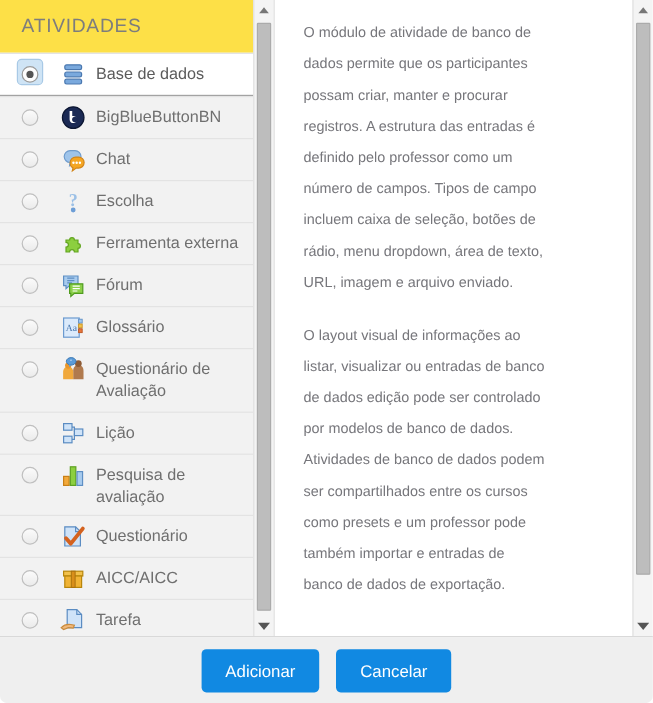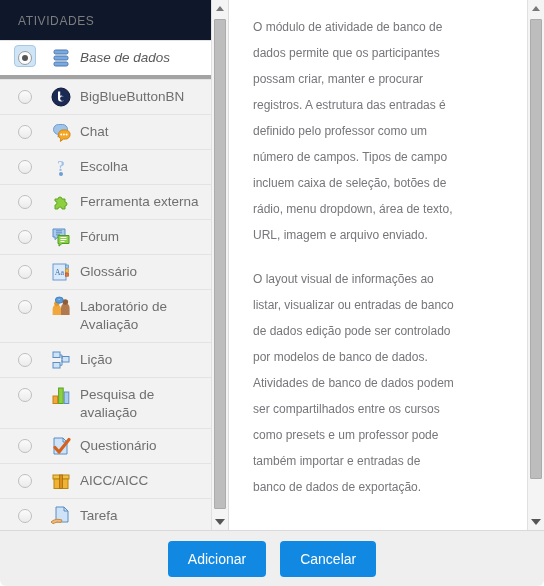--- a/index.html
+++ b/index.html
@@ -31,41 +31,40 @@
     background:#f2f2f2;
     border-right:1px solid #dcdcdc;
     box-sizing:border-box;
     overflow:hidden;
   }
   .left-inner{
     position:absolute;left:0;top:0;width:212px;
     box-sizing:border-box;
   }
   .group-title{
-    font-size:12px;
+    font-size:16px;
     color:#7d7d7d;
     letter-spacing:.6px;
     padding:14px 0 12px 18px;
-    background:#0f172a;
+    background:#fde047;
   }
   .act-row{
     display:flex;
     align-items:flex-start;
     padding:6px 6px 6px 14px;
     min-height:28px;
     border-top:1px solid #e3e3e3;
     background:#f2f2f2;
     box-sizing:border-box;
     position:relative;
   }
   .act-row.selected{
     background:#ffffff;
     border-top:1px solid #e3e3e3;
-    border-bottom:4px solid #a3a3a3;
-    font-style:italic;
+    border-bottom:1px solid #a3a3a3;
   }
   .radio{
     width:14px;height:14px;flex:0 0 14px;
     border-radius:50%;
     border:1px solid #bfbfbf;
     background:linear-gradient(#fbfbfb,#ebebeb);
     margin:3px 0 0 0;
     box-sizing:border-box;
   }
   .radio-wrap{
@@ -302,21 +301,21 @@
             <svg class="ic" viewBox="0 0 22 22">
               <path d="M11 12c0-3 2-5 4.3-5S19.6 9 19.6 12v7h-8.6z" fill="#b07a4e"></path>
               <circle cx="15.3" cy="6" r="2.8" fill="#8e5c36"></circle>
               <path d="M2.6 13c0-2.8 2-4.6 4.2-4.6S11 10.2 11 13v6H2.6z" fill="#f0a83c"></path>
               <circle cx="6.8" cy="7.6" r="2.6" fill="#e8962a"></circle>
               <ellipse cx="9.3" cy="4.1" rx="4" ry="3.1" fill="#5b9bd8" stroke="#3c78b4" stroke-width=".8"></ellipse>
               <path d="M7.4 6.6l.3 2.2 2-1.6z" fill="#5b9bd8"></path>
               <text x="9.3" y="5.5" font-size="4.2" fill="#fff" text-anchor="middle" font-family="Liberation Serif, serif">"</text>
             </svg>
           </span>
-          <span class="act-label">Laboratório de Avaliação</span>
+          <span class="act-label">Questionário de Avaliação</span>
         </div>
 
         <div class="act-row">
           <span class="radio-wrap">
             <span class="radio"></span>
           </span>
           <span class="icon">
             <svg class="ic" viewBox="0 0 22 22">
               <rect x="3" y="3" width="7" height="5.5" fill="#cfe3f8" stroke="#5b8cc2" stroke-width="1"></rect>
               <rect x="12" y="7.5" width="7" height="5.5" fill="#cfe3f8" stroke="#5b8cc2" stroke-width="1"></rect>

